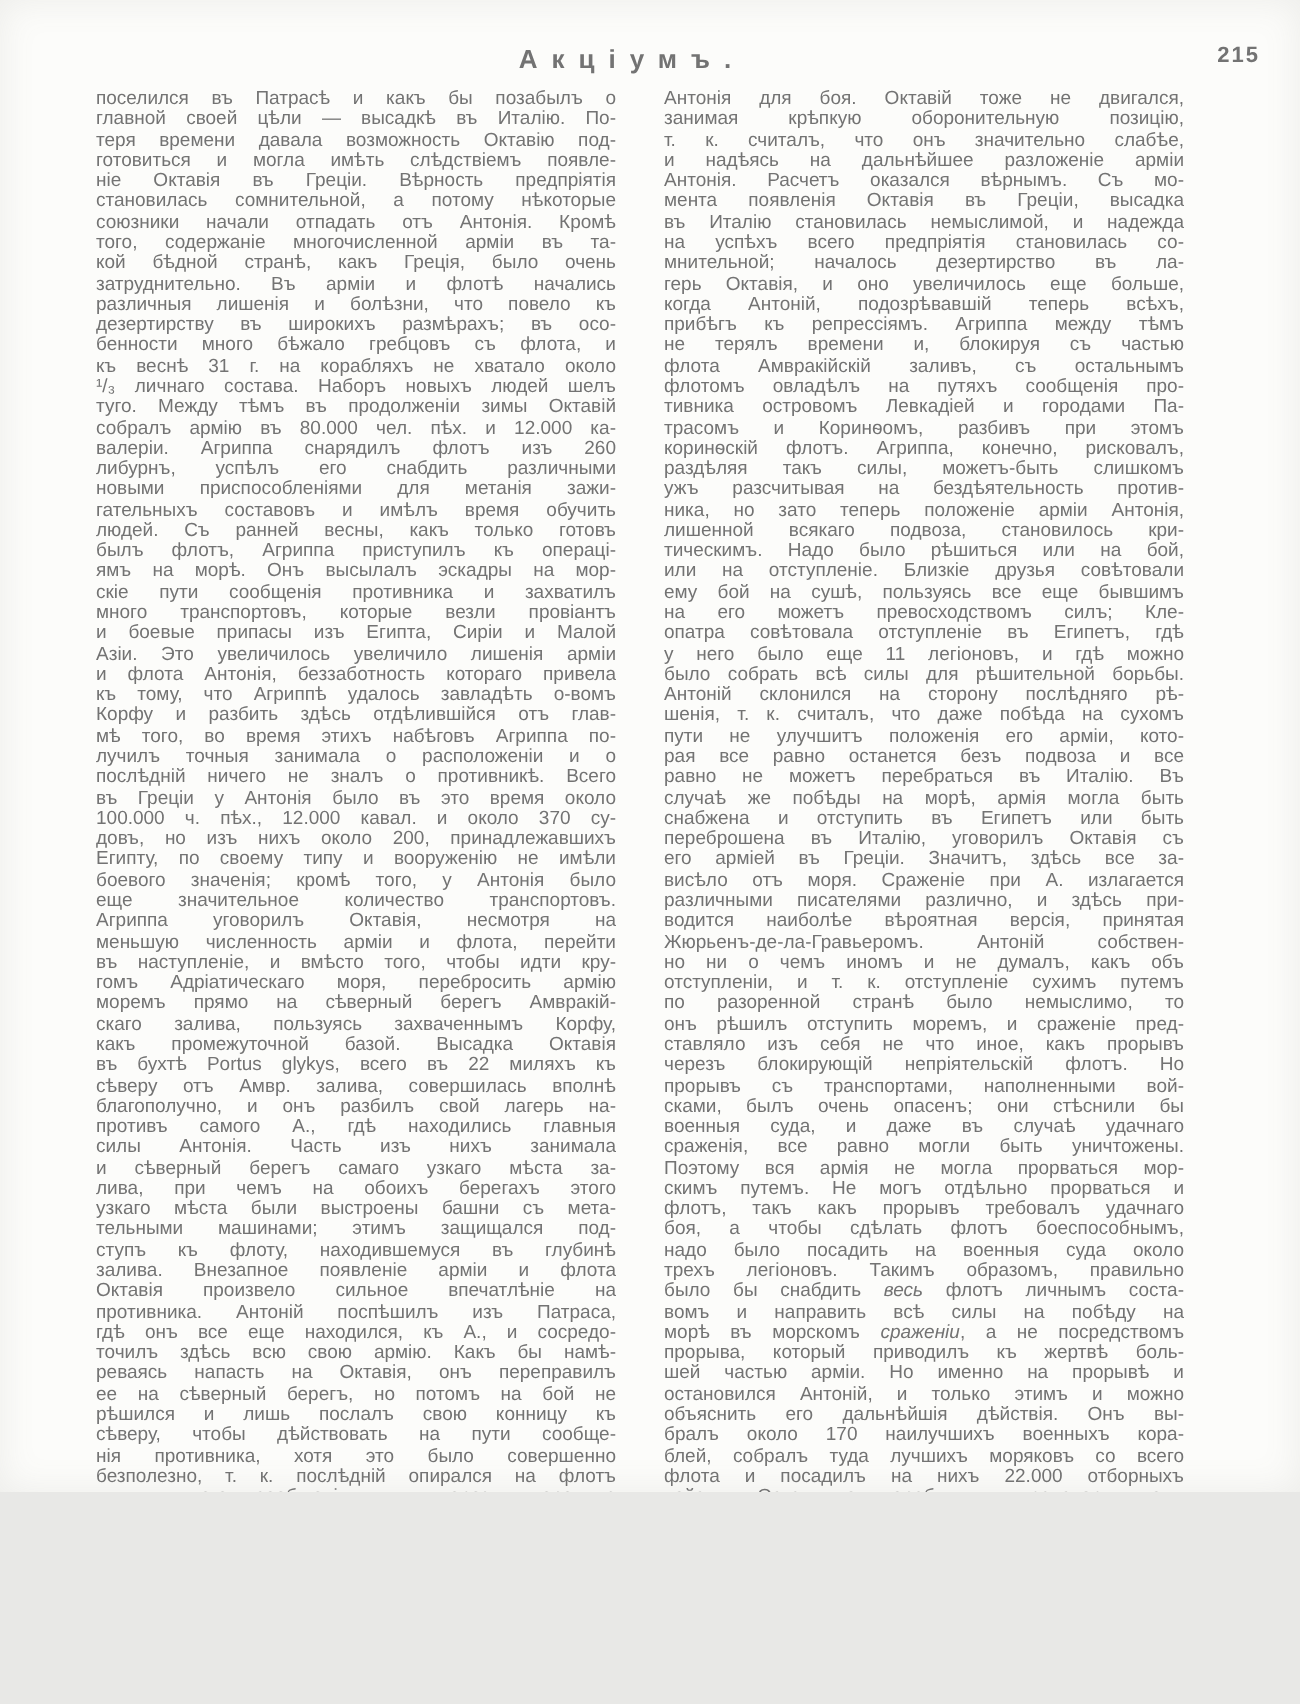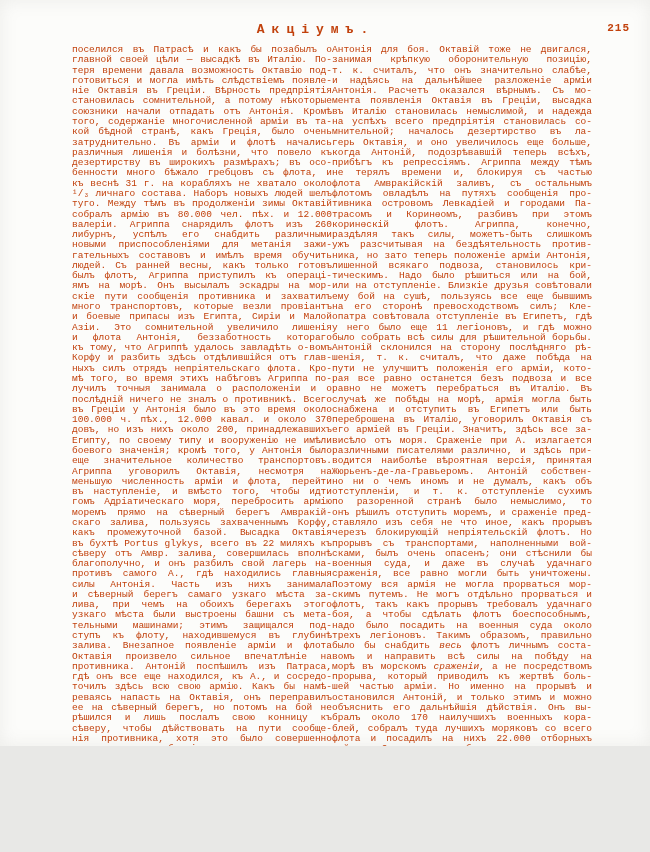--- a/index.html
+++ b/index.html
@@ -2,22 +2,22 @@
 <html><head>
 <meta charset="utf-8">
 <style>
   html, body { margin: 0; padding: 0; background: #e8e8e6; }
   .page {
     position: relative;
     width: 650px;
     height: 746px;
     margin: 0 auto;
     background: #fcfcfa;
-    color: #c2410c;
-    font-family: Liberation Mono, monospace;
+    color: #737373;
+    font-family: Liberation Sans, sans-serif;
     overflow: hidden;
     box-shadow: inset 0 0 18px rgba(120,120,115,0.12);
   }
   .running-head {
     position: absolute;
     top: 22px;
     left: 62px;
     right: 20px;
     height: 18px;
   }
@@ -35,24 +35,24 @@
     position: absolute;
     right: 0;
     top: 0;
     font-size: 11px;
     font-weight: bold;
     letter-spacing: 1px;
   }
   .columns {
     position: absolute;
     top: 45px;
-    left: 72px;
+    left: 48px;
     width: 530px;
     display: flex;
-    gap: 0;
+    gap: 24px;
   }
   .col {
     width: 260px;
     flex: 0 0 260px;
   }
   .line {
     font-size: 9.5px;
     line-height: 10.29px;
     text-align: justify;
     text-align-last: justify;
@@ -92,25 +92,24 @@
         <div class="line">валеріи. Агриппа снарядилъ флотъ изъ 260</div>
         <div class="line">либурнъ, успѣлъ его снабдить различными</div>
         <div class="line">новыми приспособленіями для метанія зажи-</div>
         <div class="line">гательныхъ составовъ и имѣлъ время обучить</div>
         <div class="line">людей. Съ ранней весны, какъ только готовъ</div>
         <div class="line">былъ флотъ, Агриппа приступилъ къ операці-</div>
         <div class="line">ямъ на морѣ. Онъ высылалъ эскадры на мор-</div>
         <div class="line">скіе пути сообщенія противника и захватилъ</div>
         <div class="line">много транспортовъ, которые везли провіантъ</div>
         <div class="line">и боевые припасы изъ Египта, Сиріи и Малой</div>
-        <div class="line">Азіи. Это сомнительной увеличило лишенія арміи</div>
+        <div class="line">Азіи. Это увеличилось увеличило лишенія арміи</div>
         <div class="line">и флота Антонія, беззаботность котораго привела</div>
         <div class="line">къ тому, что Агриппѣ удалось завладѣть о-вомъ</div>
         <div class="line">Корфу и разбить здѣсь отдѣлившійся отъ глав-</div>
-        <div class="line">ныхъ силъ отрядъ непріятельскаго флота. Кро-</div>
         <div class="line">мѣ того, во время этихъ набѣговъ Агриппа по-</div>
         <div class="line">лучилъ точныя занимала о расположеніи и о</div>
         <div class="line">послѣдній ничего не зналъ о противникѣ. Всего</div>
         <div class="line">въ Греціи у Антонія было въ это время около</div>
         <div class="line">100.000 ч. пѣх., 12.000 кавал. и около 370 су-</div>
         <div class="line">довъ, но изъ нихъ около 200, принадлежавшихъ</div>
         <div class="line">Египту, по своему типу и вооруженію не имѣли</div>
         <div class="line">боевого значенія; кромѣ того, у Антонія было</div>
         <div class="line">еще значительное количество транспортовъ.</div>
         <div class="line">Агриппа уговорилъ Октавія, несмотря на</div>
@@ -133,20 +132,21 @@
         <div class="line">залива. Внезапное появленіе арміи и флота</div>
         <div class="line">Октавія произвело сильное впечатлѣніе на</div>
         <div class="line">противника. Антоній поспѣшилъ изъ Патраса,</div>
         <div class="line">гдѣ онъ все еще находился, къ А., и сосредо-</div>
         <div class="line">точилъ здѣсь всю свою армію. Какъ бы намѣ-</div>
         <div class="line">реваясь напасть на Октавія, онъ переправилъ</div>
         <div class="line">ее на сѣверный берегъ, но потомъ на бой не</div>
         <div class="line">рѣшился и лишь послалъ свою конницу къ</div>
         <div class="line">сѣверу, чтобы дѣйствовать на пути сообще-</div>
         <div class="line">нія противника, хотя это было совершенно</div>
+        <div class="line">безполезно, т. к. послѣдній опирался на флотъ</div>
         <div class="line">и пути его сообщенія шли черезъ море, а</div>
         <div class="line">между тѣмъ отдѣленіе кавалеріи ослабляло</div>
       </div>
     <div class="col">
         <div class="line">Антонія для боя. Октавій тоже не двигался,</div>
         <div class="line">занимая крѣпкую оборонительную позицію,</div>
         <div class="line">т. к. считалъ, что онъ значительно слабѣе,</div>
         <div class="line">и надѣясь на дальнѣйшее разложеніе арміи</div>
         <div class="line">Антонія. Расчетъ оказался вѣрнымъ. Съ мо-</div>
         <div class="line">мента появленія Октавія въ Греціи, высадка</div>
@@ -162,21 +162,21 @@
         <div class="line">тивника островомъ Левкадіей и городами Па-</div>
         <div class="line">трасомъ и Коринѳомъ, разбивъ при этомъ</div>
         <div class="line">коринѳскій флотъ. Агриппа, конечно, рисковалъ,</div>
         <div class="line">раздѣляя такъ силы, можетъ-быть слишкомъ</div>
         <div class="line">ужъ разсчитывая на бездѣятельность против-</div>
         <div class="line">ника, но зато теперь положеніе арміи Антонія,</div>
         <div class="line">лишенной всякаго подвоза, становилось кри-</div>
         <div class="line">тическимъ. Надо было рѣшиться или на бой,</div>
         <div class="line">или на отступленіе. Близкіе друзья совѣтовали</div>
         <div class="line">ему бой на сушѣ, пользуясь все еще бывшимъ</div>
-        <div class="line">на его сторонѣ превосходствомъ силъ; Кле-</div>
+        <div class="line">на его можетъ превосходствомъ силъ; Кле-</div>
         <div class="line">опатра совѣтовала отступленіе въ Египетъ, гдѣ</div>
         <div class="line">у него было еще 11 легіоновъ, и гдѣ можно</div>
         <div class="line">было собрать всѣ силы для рѣшительной борьбы.</div>
         <div class="line">Антоній склонился на сторону послѣдняго рѣ-</div>
         <div class="line">шенія, т. к. считалъ, что даже побѣда на сухомъ</div>
         <div class="line">пути не улучшитъ положенія его арміи, кото-</div>
         <div class="line">рая все равно останется безъ подвоза и все</div>
         <div class="line">равно не можетъ перебраться въ Италію. Въ</div>
         <div class="line">случаѣ же побѣды на морѣ, армія могла быть</div>
         <div class="line">снабжена и отступить въ Египетъ или быть</div>

